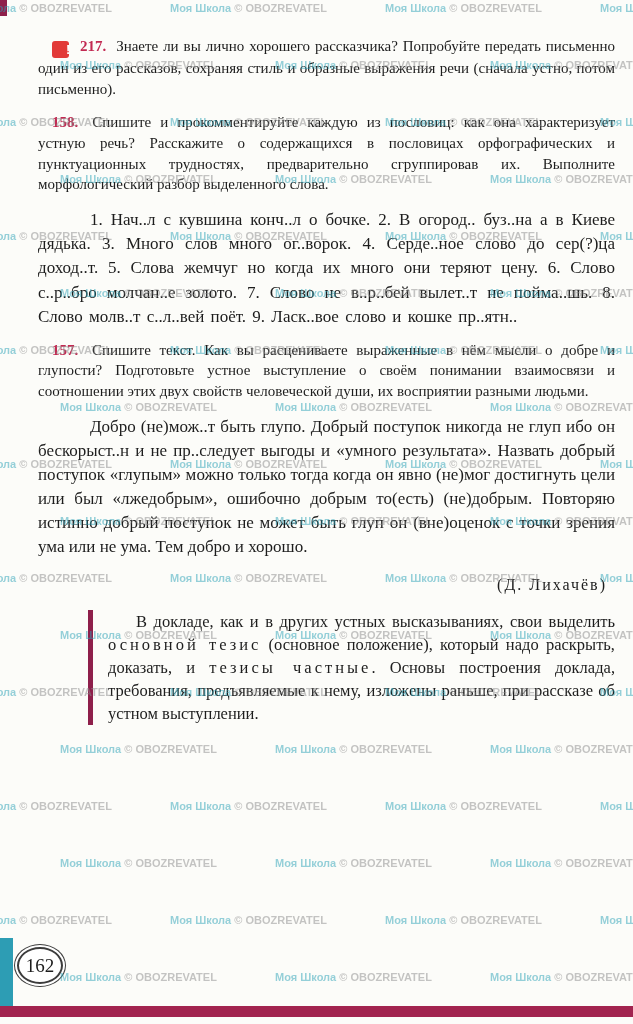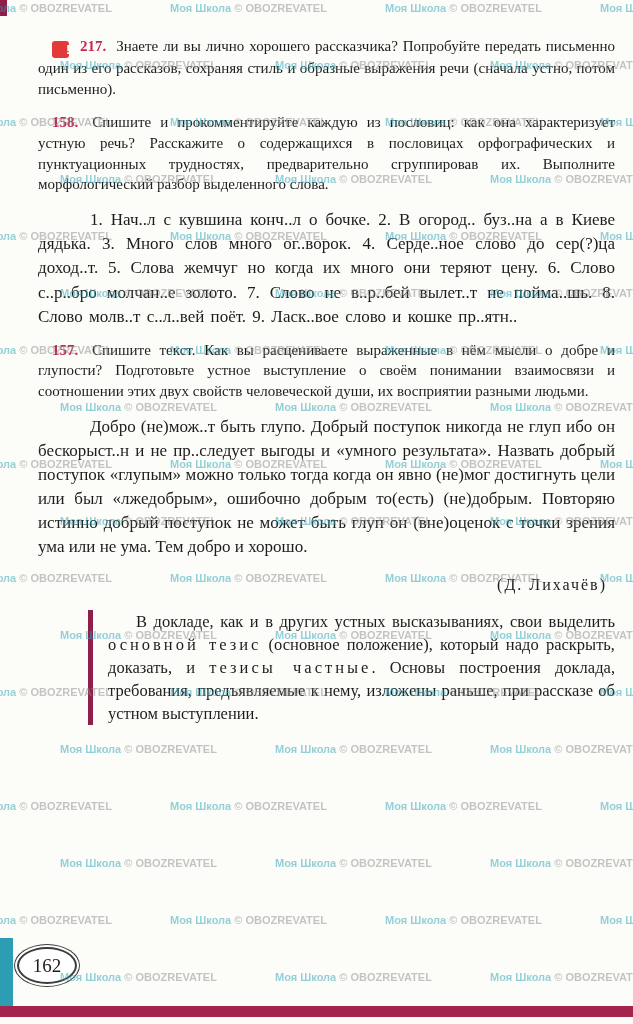--- a/index.html
+++ b/index.html
@@ -36,21 +36,21 @@
 
   .book-icon {
     display:inline-block; width:19px; height:16px; background:#ee5d78; border-radius:3px;
     margin-right:8px; vertical-align:-2px; text-align:center;
   }
   .book-icon svg { display:block; margin:3px auto 0; }
 
   .teal-bar { position:absolute; left:0; top:938px; width:13px; height:79px; background:#2d9db4; z-index:2; }
   .bottom-bar { position:absolute; left:0; bottom:7px; width:100%; height:11px; background:#a2244f; z-index:2; }
   .pagenum-oval {
-    position:absolute; left:17px; top:947px; width:60px; height:37px; z-index:3;
+    position:absolute; left:17px; top:947px; width:46px; height:37px; z-index:3;
     background:#fff; border:2px solid #3c3c3c; border-radius:50%;
     box-shadow:0 0 0 2px #fff, 0 0 0 3px #3c3c3c;
     display:flex; align-items:center; justify-content:center; font-size:19px;
   }
 
   .wm-layer { position:absolute; inset:0; z-index:6; pointer-events:none; overflow:hidden; }
   .wm {
     position:absolute; white-space:nowrap; opacity:0.5;
     font-family:"Liberation Sans", sans-serif; font-size:11px; font-weight:bold;
   }

